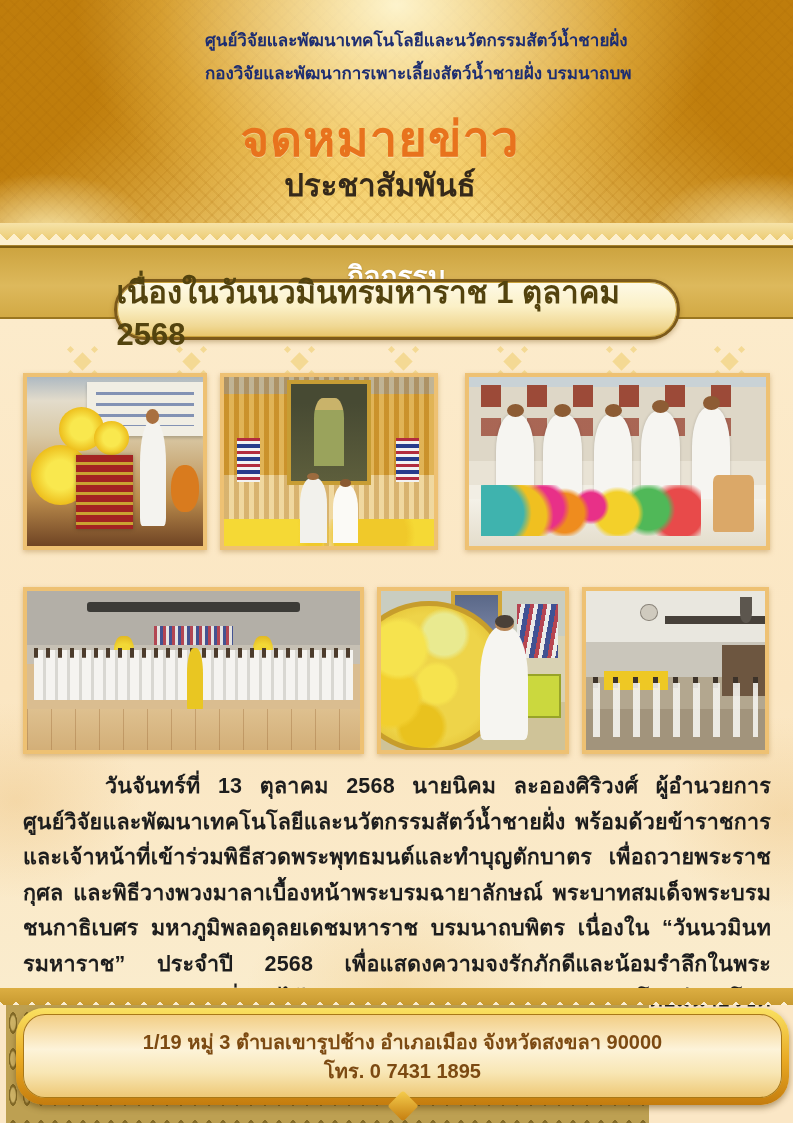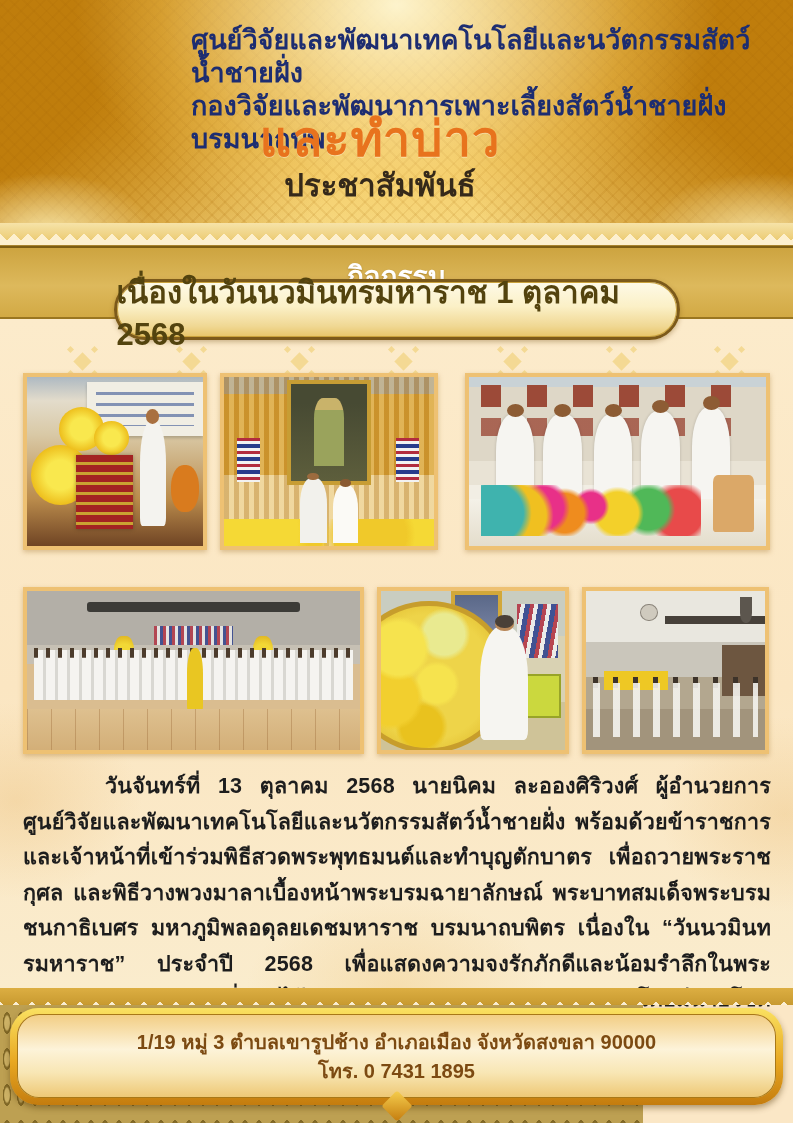--- a/index.html
+++ b/index.html
@@ -34,22 +34,22 @@
   .logo .inner{
     position:absolute;left:17px;top:17px;width:44px;height:44px;border-radius:50%;
     background:radial-gradient(circle,#4a6cc8 0 55%,#2a4098 100%);
     box-shadow:0 0 0 2px #6a86d8 inset;
   }
   .logo .figure{
     position:absolute;left:15px;top:8px;width:14px;height:26px;border-radius:45% 45% 30% 30%;
     background:linear-gradient(180deg,#cfe0ff 0 30%,#9ab4ea 100%);opacity:.85;
   }
   .org{
-    position:absolute;left:191px;top:24px;width:560px;color:#1d2d71;
-    font-weight:bold;font-size:27px;line-height:33px;
+    position:absolute;left:205px;top:24px;width:560px;color:#1d2d71;
+    font-weight:bold;font-size:17px;line-height:33px;
   }
   .title{
     position:absolute;left:0;top:100px;width:760px;text-align:center;margin:0;
     color:#e8731d;font-size:49px;font-weight:bold;letter-spacing:1px;
     text-shadow:0 1px 0 rgba(255,255,255,.35);
   }
   .subtitle{
     position:absolute;left:0;top:160px;width:760px;text-align:center;margin:0;
     color:#35291a;font-size:31px;font-weight:bold;
   }
@@ -225,21 +225,21 @@
   
   .zigzag{
     position:absolute;left:0;top:988px;width:793px;height:17px;
     background:
       linear-gradient(-45deg, #fbeed2 8px, transparent 0) 0 8px/16px 17px repeat-x,
       linear-gradient(45deg, #fbeed2 8px, transparent 0) 0 8px/16px 17px repeat-x,
       linear-gradient(180deg,#dcae42,#c89a30);
   }
   
   .footer{
-    position:absolute;left:0;top:1005px;width:643px;height:118px;
+    position:absolute;left:6px;top:1005px;width:643px;height:118px;
     background-color:#bda052;
     background-image:
       radial-gradient(ellipse 6px 16px at 7px 18px, rgba(250,230,160,.25) 40%, rgba(118,94,30,.85) 55% 66%, transparent 70%);
     background-size:14px 36px;
   }
   .frame{
     position:absolute;left:10px;top:3px;width:773px;height:97px;border-radius:28px;
     background:linear-gradient(180deg,#fae161 0%,#e8a822 55%,#c47c0e 100%);
     box-shadow:0 3px 6px rgba(80,50,0,.45);
   }
@@ -259,21 +259,21 @@
 </head>
 <body>
 
 <div class="page">
 
   <header class="hdr">
     <div class="org">
       <div>ศูนย์วิจัยและพัฒนาเทคโนโลยีและนวัตกรรมสัตว์น้ำชายฝั่ง</div>
       <div>กองวิจัยและพัฒนาการเพาะเลี้ยงสัตว์น้ำชายฝั่ง  บรมนาถบพ</div>
     </div>
-    <h1 class="title">และทำบ่าว</h1>
+    <h1 class="title">จดหมายข่าว</h1>
     <h2 class="subtitle">ประชาสัมพันธ์</h2>
     <div class="lace"></div>
   </header>
 
   <section class="band">
     <div class="band-label">กิจกรรม</div>
   </section>
 
   <div class="pill">
     <span>เนื่องในวันนวมินทรมหาราช 1 ตุลาคม 2568</span>

